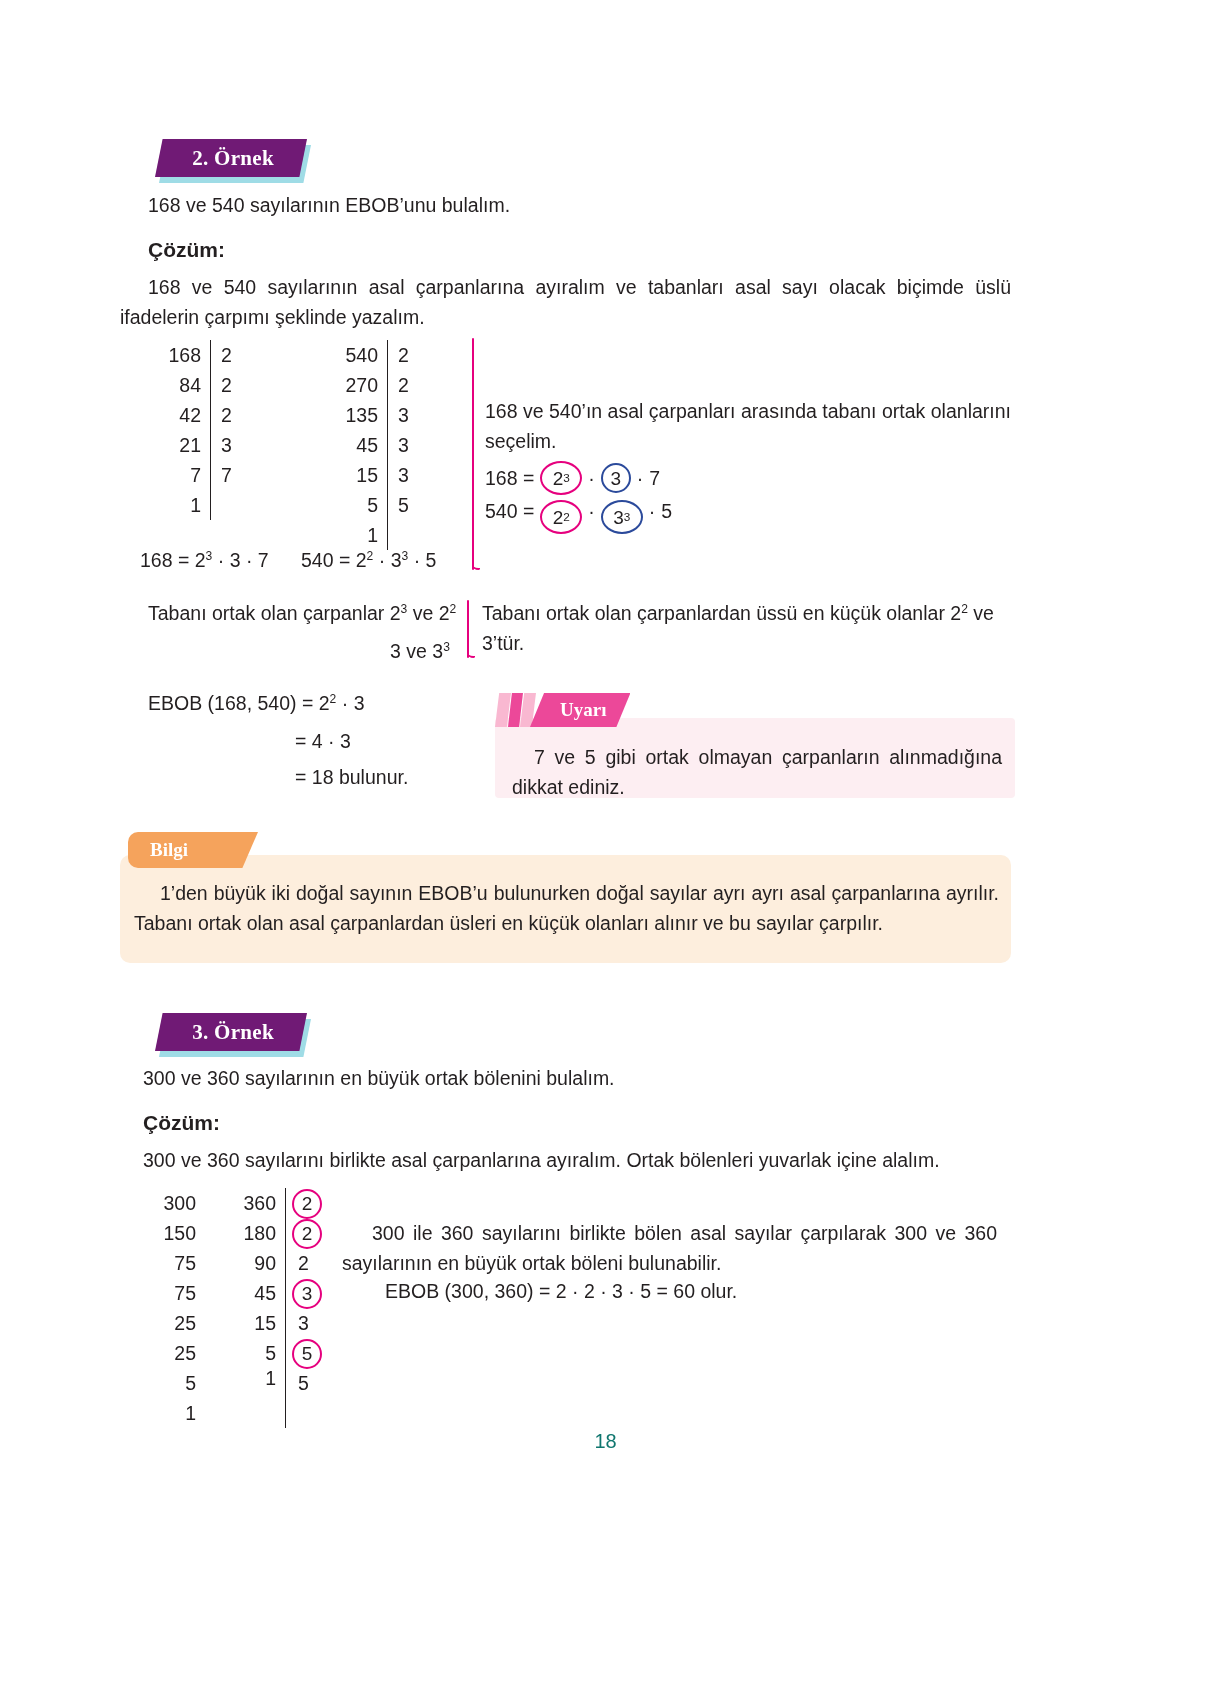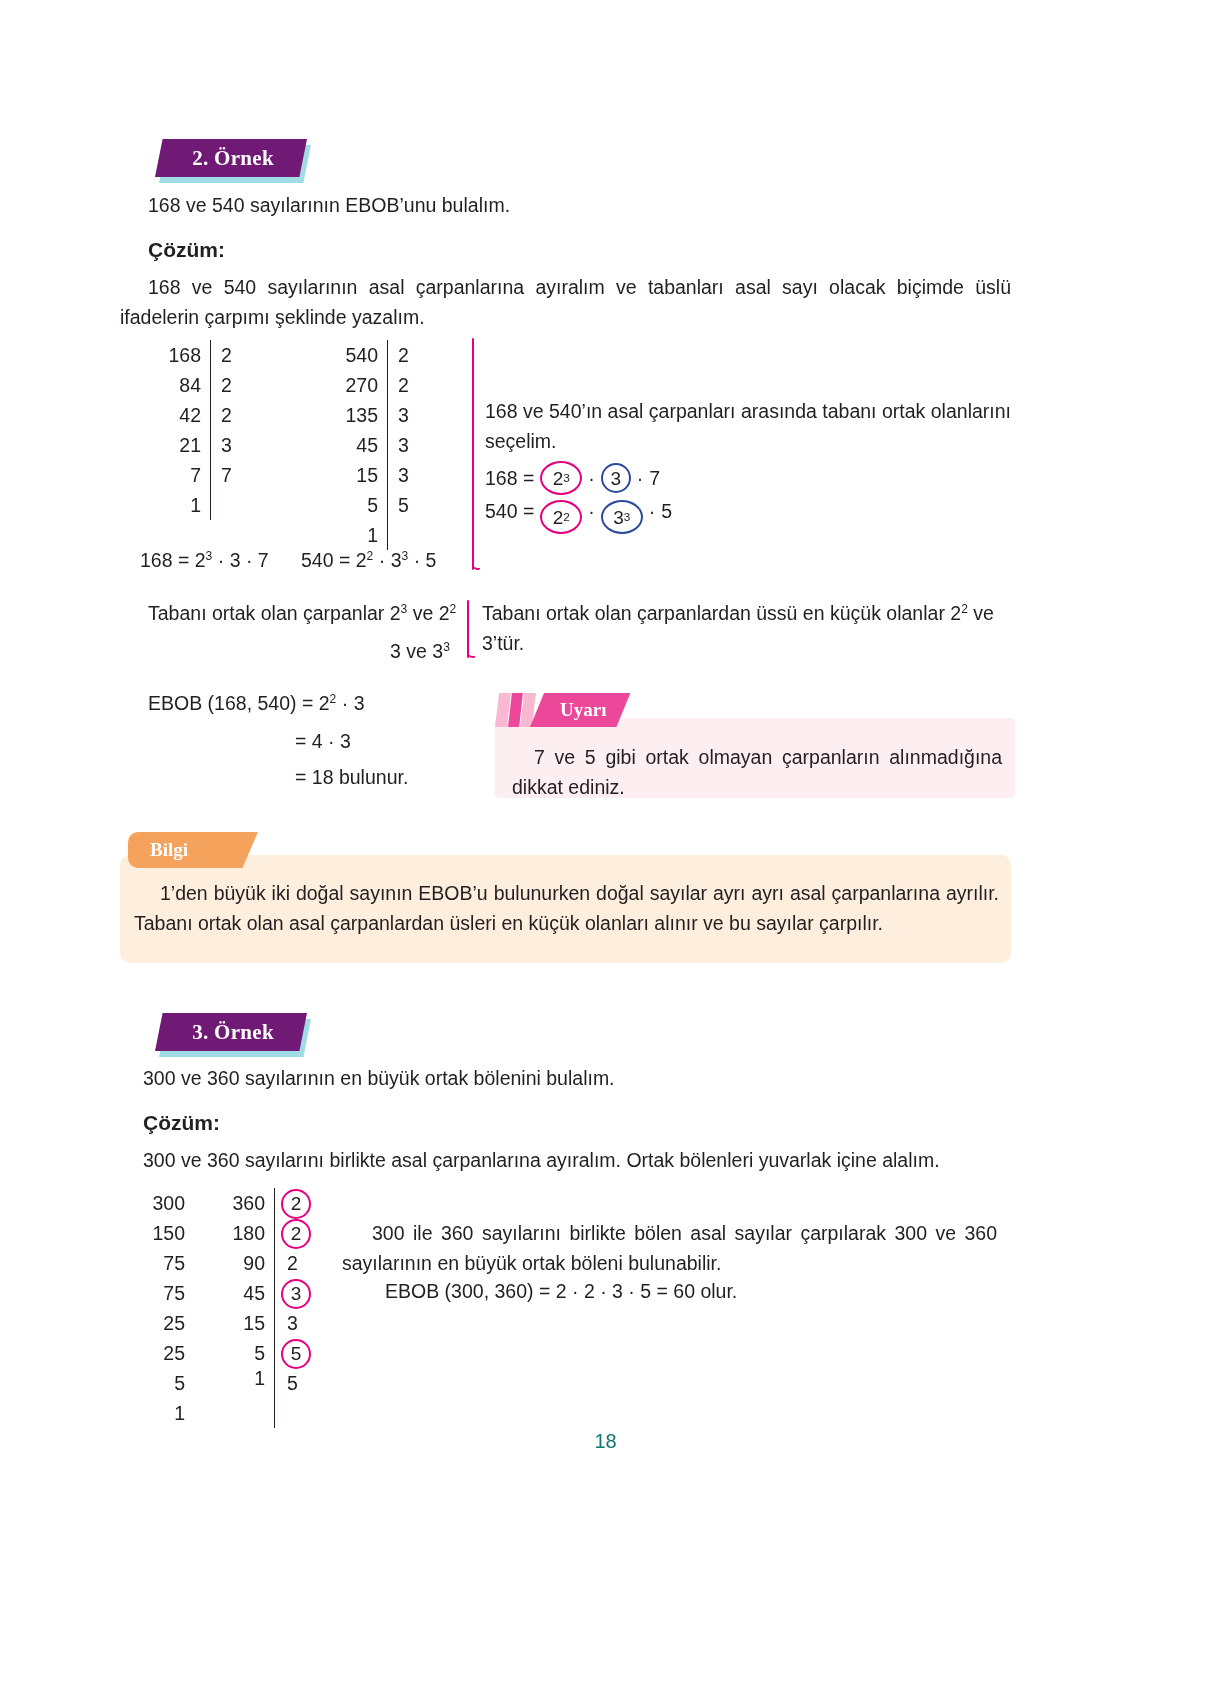--- a/index.html
+++ b/index.html
@@ -332,21 +332,21 @@
   <div class="ornek-badge" style="left:155px; top:1013px; width:152px;">
     <span>3. Örnek</span>
   </div>
 
   <div class="txt" style="left:143px; top:1063px; width:840px;">300 ve 360 sayılarının en büyük ortak bölenini bulalım.</div>
 
   <div class="txt bold" style="left:143px; top:1108px;">Çözüm:</div>
 
   <div class="txt" style="left:143px; top:1145px; width:880px;">300 ve 360 sayılarını birlikte asal çarpanlarına ayıralım. Ortak bölenleri yuvarlak içine alalım.</div>
 
-  <div class="ftable" style="left:132px; top:1188px;">
+  <div class="ftable" style="left:143px; top:1188px;">
 
     <div class="frow">
       <div class="fnum">300</div>
       <div class="fnum" style="width:80px;">360</div>
       <div class="fdiv" style="padding-left:6px;">
         <span class="circ">2</span>
       </div>
     </div>
 
     <div class="frow">

